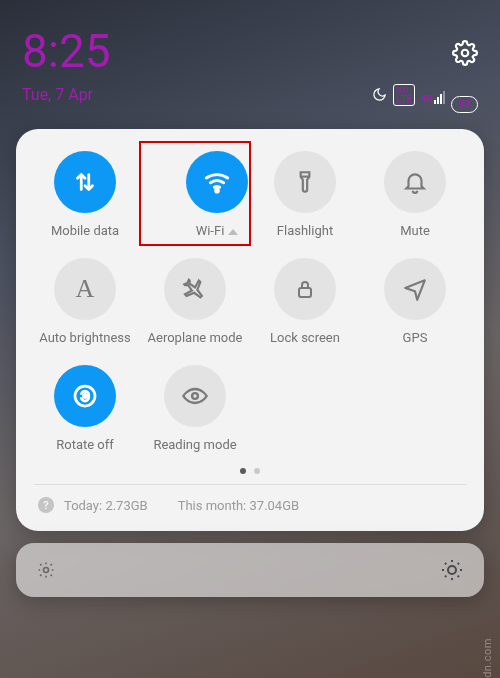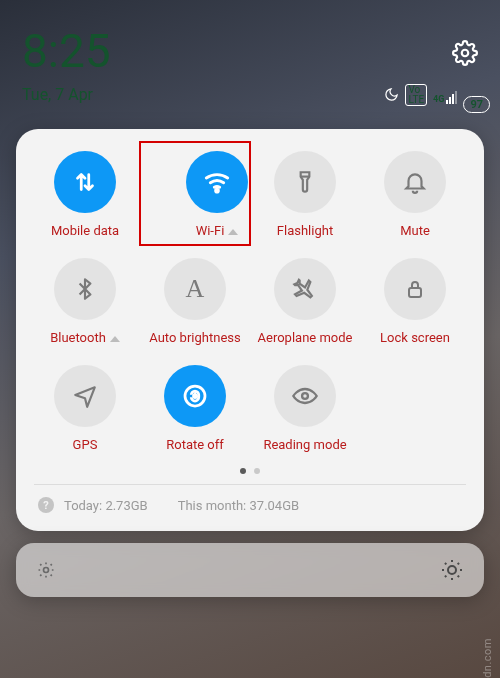--- a/index.html
+++ b/index.html
@@ -5,22 +5,22 @@
   * { box-sizing: border-box; margin: 0; padding: 0; }
   body {
     width: 500px;
     height: 678px;
     font-family: -apple-system, Roboto, "Helvetica Neue", sans-serif;
     background: linear-gradient(160deg, #2a2f3a 0%, #4a5060 30%, #6a6565 60%, #584840 100%);
     overflow: hidden;
     position: relative;
   }
   .statusbar {
-    padding: 24px 10px 6px 22px;
-    color: #14532d;
+    padding: 24px 22px 6px 22px;
+    color: #a21caf;
   }
   .clock {
     font-size: 46px;
     font-weight: 400;
     letter-spacing: 0px;
   }
   .date-row {
     display: flex;
     justify-content: space-between;
     align-items: center;
@@ -85,21 +85,21 @@
     border-radius: 50%;
     background: #e3e3e3;
     display: flex;
     align-items: center;
     justify-content: center;
   }
   .tile.active .circle { background: #0d98f6; }
   .tile .lbl {
     margin-top: 10px;
     font-size: 13px;
-    color: #b91c1c;
+    color: #737373;
     white-space: nowrap;
     display:flex;
     align-items:center;
     gap:4px;
   }
   .tile .chev {
     width:0;height:0;
     border-left:5px solid transparent;
     border-right:5px solid transparent;
     border-bottom:6px solid #bcbcbc;
@@ -236,31 +236,20 @@
       </div>
       <div class="tile">
         <div class="circle">
           <svg width="26" height="26" viewBox="0 0 24 24" fill="none" stroke="#7a7a7a" stroke-width="2">
             <path d="M18 16v-5a6 6 0 1 0-12 0v5l-2 2h16z"></path>
             <path d="M10 20a2 2 0 0 0 4 0"></path>
           </svg>
         </div>
         <div class="lbl">
           <span>Mute</span>
-        </div>
-      </div>
-      <div class="tile">
-        <div class="circle">
-          <svg width="26" height="26" viewBox="0 0 24 24" fill="none" stroke="#7a7a7a" stroke-width="2" stroke-linejoin="round">
-            <path d="M7 7l10 10-5 4V3l5 4L7 17"></path>
-          </svg>
-        </div>
-        <div class="lbl">
-          <span>Bluetooth</span>
-          <span class="chev"></span>
         </div>
       </div>
       <div class="tile">
         <div class="circle">
           <div style="font-size:26px;font-weight:400;color:#7a7a7a;font-family:serif">A</div>
         </div>
         <div class="lbl">
           <span>Auto brightness</span>
         </div>
       </div>

